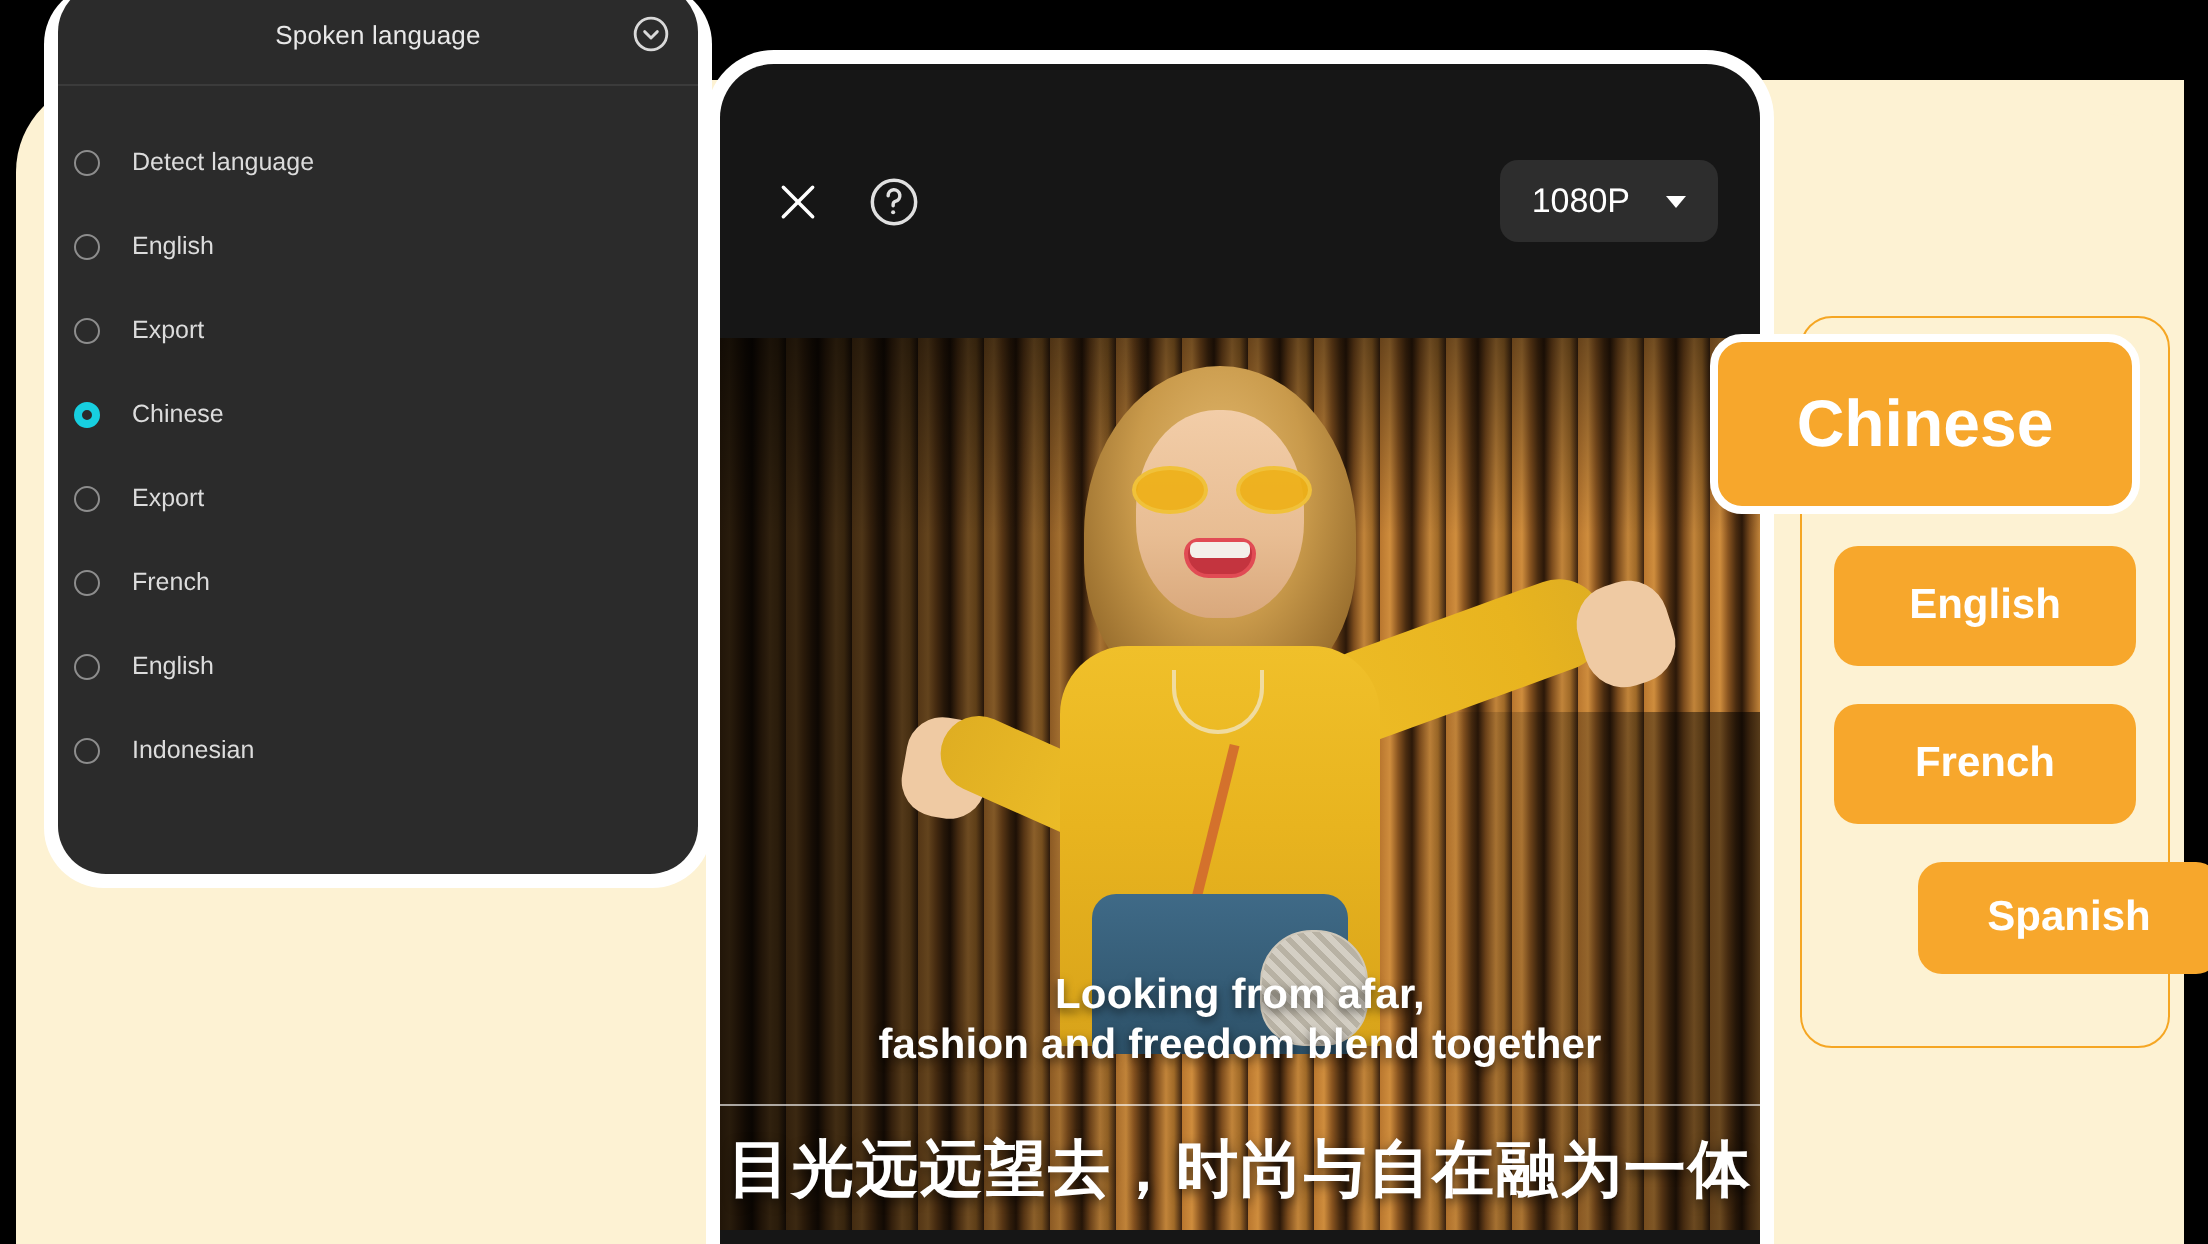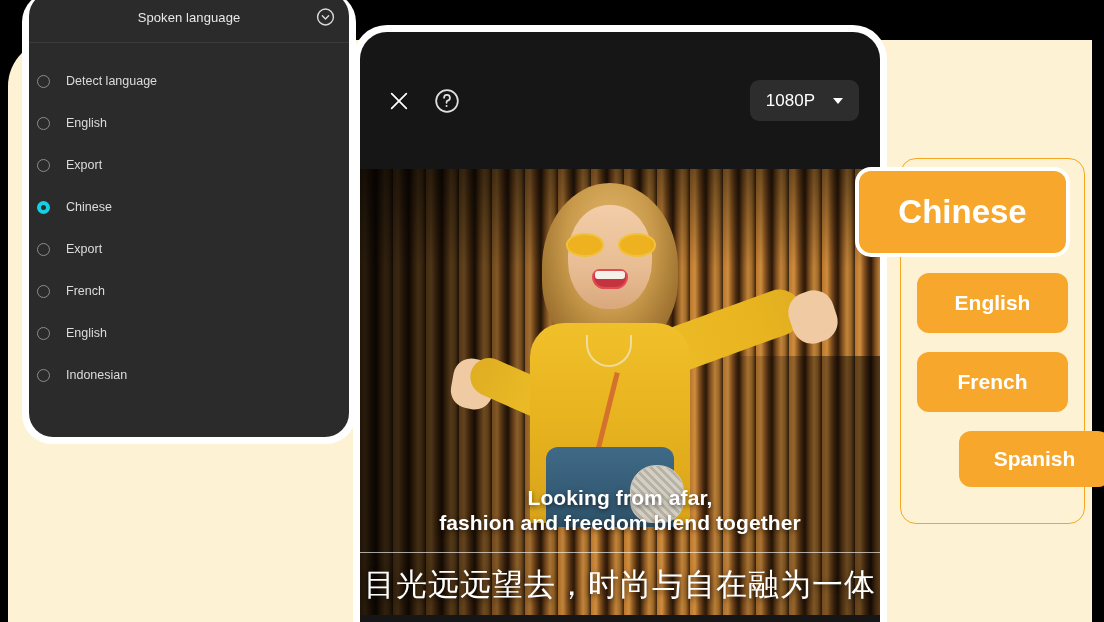--- a/index.html
+++ b/index.html
@@ -330,21 +330,21 @@
     background: rgba(255,255,255,.62);
   }
   .sub-zh {
     position: absolute;
     left: 0; right: 0;
     bottom: 8px;
     text-align: center;
     color: #ffffff;
     font-size: 31px;
     line-height: 44px;
-    font-weight: 400;
+    font-weight: 700;
     letter-spacing: 1px;
     text-shadow: 0 2px 6px rgba(0,0,0,.6);
   }
 
   .video-footer {
     position: relative;
     height: 99px;
     background: #161616;
   }
   .play-wrap {

